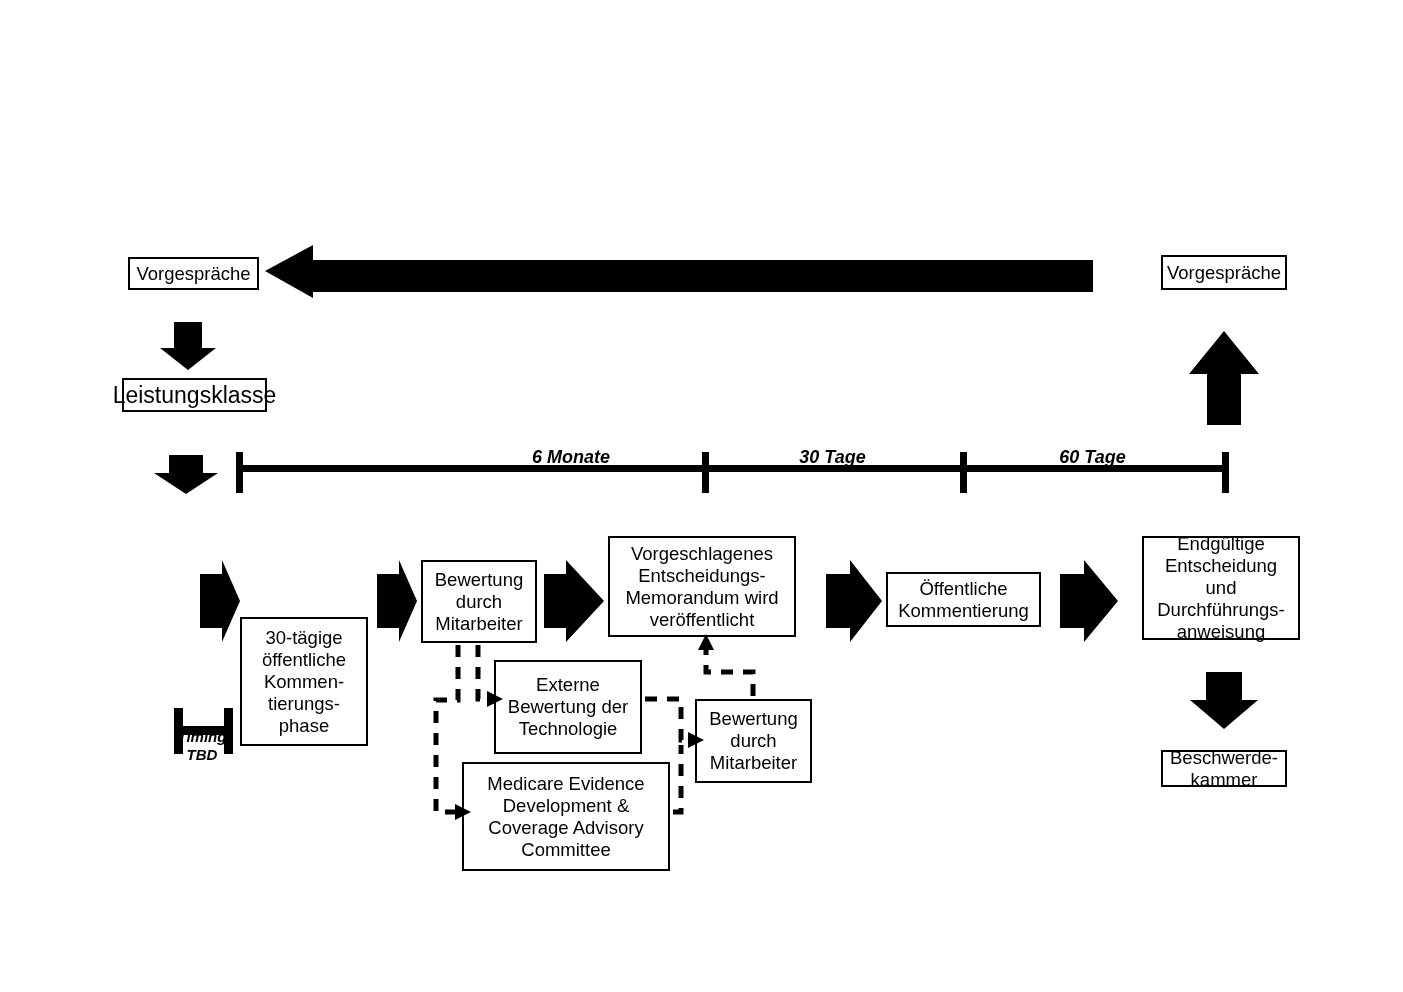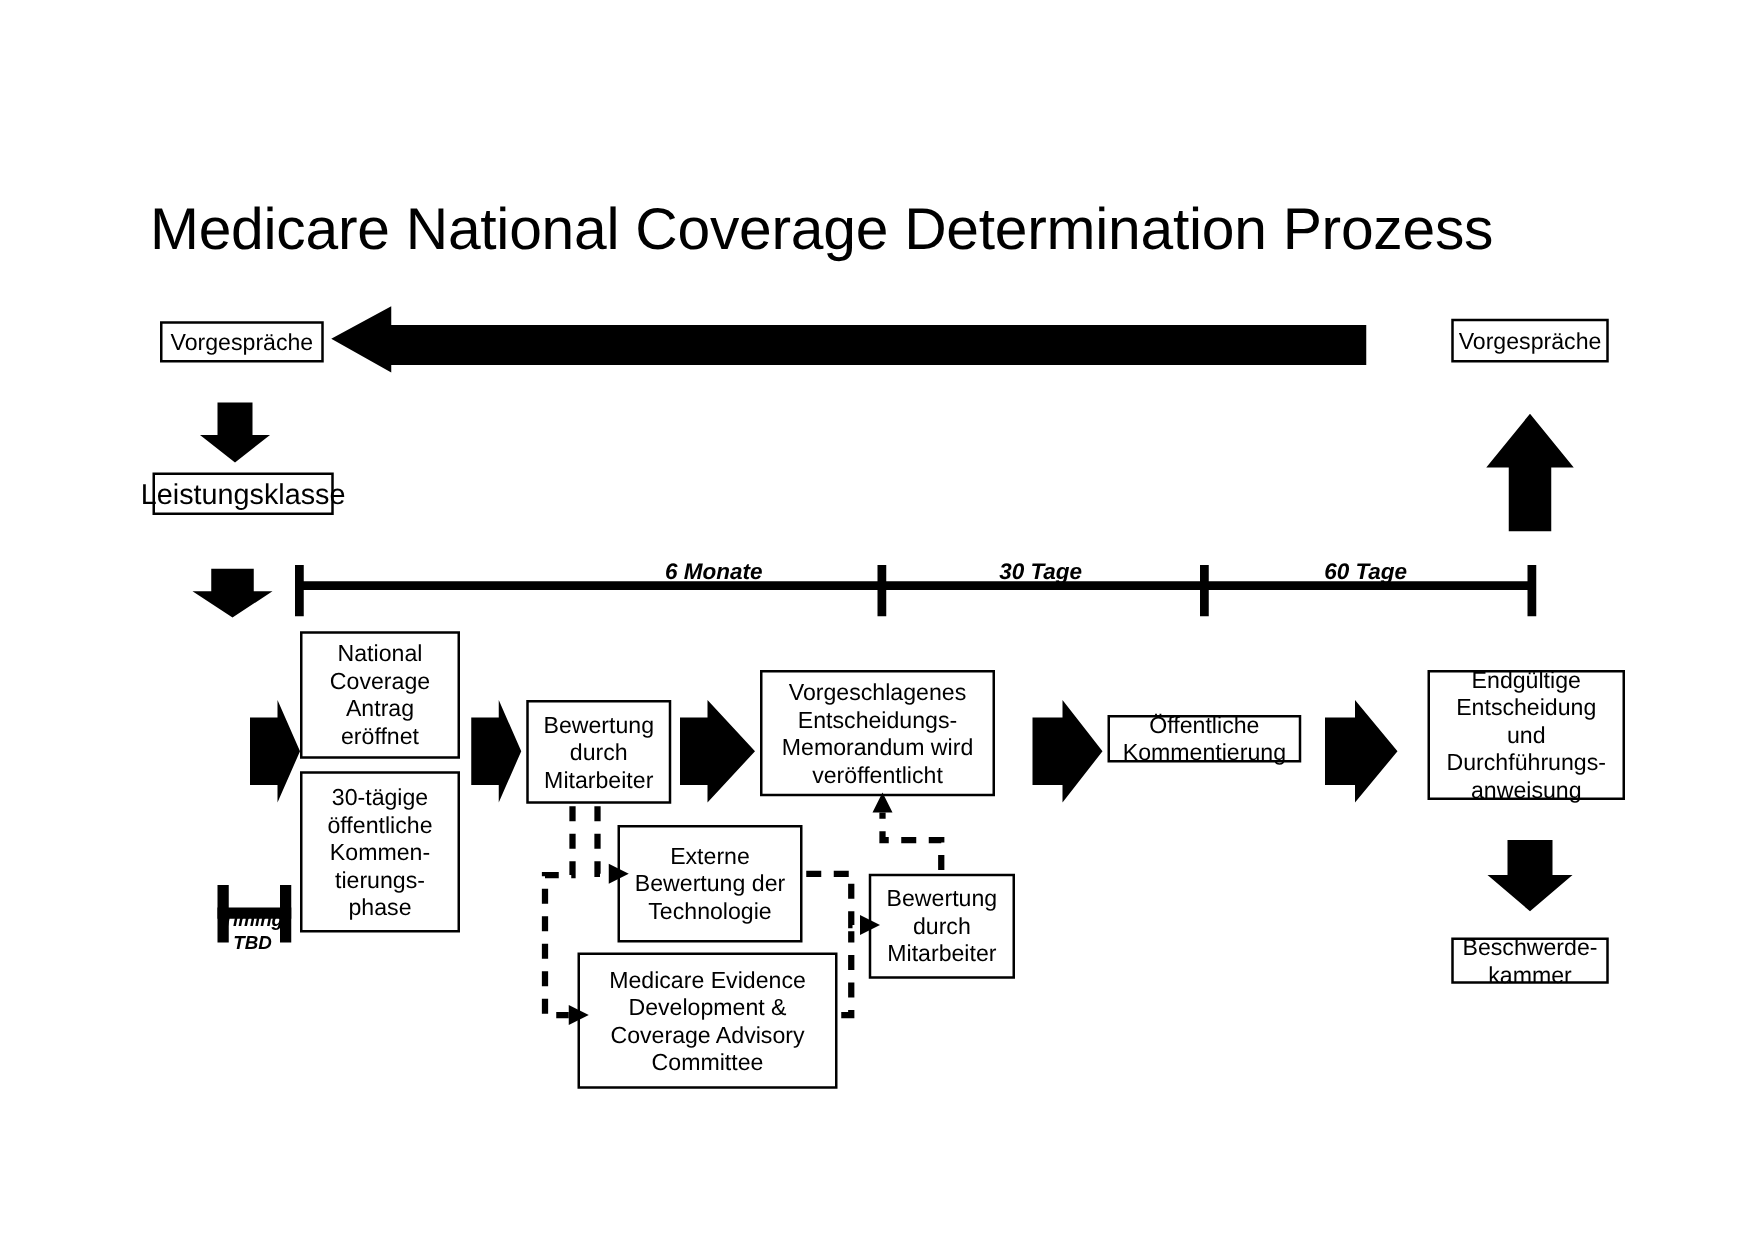--- a/index.html
+++ b/index.html
@@ -42,21 +42,20 @@
   .timing-txt{
     font-size:15px;font-weight:bold;font-style:italic;
     text-align:center;line-height:17px;white-space:nowrap;
   }
 </style>
 </head>
 <body>
 
 <div id="canvas">
 
-  <div class="abs title">Medicare National Coverage Determination Prozess</div>
 
   <div class="abs box" style="left:128px;top:257px;width:131px;height:33px;font-size:18.5px;">Vorgespräche</div>
 
   <div class="abs box" style="left:1161px;top:255px;width:126px;height:35px;font-size:18.5px;">Vorgespräche</div>
 
   <div class="abs box" style="left:122px;top:378px;width:145px;height:34px;font-size:23px;">Leistungsklasse</div>
 
   <div class="abs tl-line" style="left:238px;top:465px;width:990px;"></div>
   <div class="abs tl-tick" style="left:236px;top:452px;height:41px;"></div>
   <div class="abs tl-tick" style="left:702px;top:452px;height:41px;"></div>
@@ -64,29 +63,28 @@
   <div class="abs tl-tick" style="left:1222px;top:452px;height:41px;"></div>
 
   <div class="abs tl-label" style="left:330px;top:447px;width:280px;text-align:right;">6 Monate</div>
   <div class="abs tl-label" style="left:700px;top:447px;width:265px;">30 Tage</div>
   <div class="abs tl-label" style="left:960px;top:447px;width:265px;">60 Tage</div>
 
   <div class="abs timing-txt" style="left:168px;top:728px;width:68px;">Timing</div>
   <div class="abs timing-txt" style="left:168px;top:746px;width:68px;">TBD</div>
 
 
-  <div class="abs box tiny" style="left:240px;top:505px;width:128px;height:102px;">National Coverage Antrag eröffnet</div>
 
   <div class="abs box tiny" style="left:240px;top:617px;width:128px;height:129px;">30-tägige öffentliche Kommen-tierungs-phase</div>
 
   <div class="abs box tiny" style="left:421px;top:560px;width:116px;height:83px;">Bewertung durch Mitarbeiter</div>
 
   <div class="abs box tiny" style="left:608px;top:536px;width:188px;height:101px;">Vorgeschlagenes Entscheidungs-Memorandum wird veröffentlicht</div>
 
-  <div class="abs box tiny" style="left:886px;top:572px;width:155px;height:38px;">Öffentliche Kommentierung</div>
+  <div class="abs box tiny" style="left:886px;top:572px;width:155px;height:55px;">Öffentliche Kommentierung</div>
 
   <div class="abs box tiny" style="left:1142px;top:536px;width:158px;height:104px;">Endgültige Entscheidung und Durchführungs-anweisung</div>
 
   <div class="abs box tiny" style="left:1161px;top:750px;width:126px;height:37px;">Beschwerde-kammer</div>
 
   <div class="abs box tiny" style="left:494px;top:660px;width:148px;height:94px;">Externe Bewertung der Technologie</div>
 
   <div class="abs box tiny" style="left:462px;top:762px;width:208px;height:109px;">Medicare Evidence Development &amp; Coverage Advisory Committee</div>
 
   <div class="abs box tiny" style="left:695px;top:699px;width:117px;height:84px;">Bewertung durch Mitarbeiter</div>

